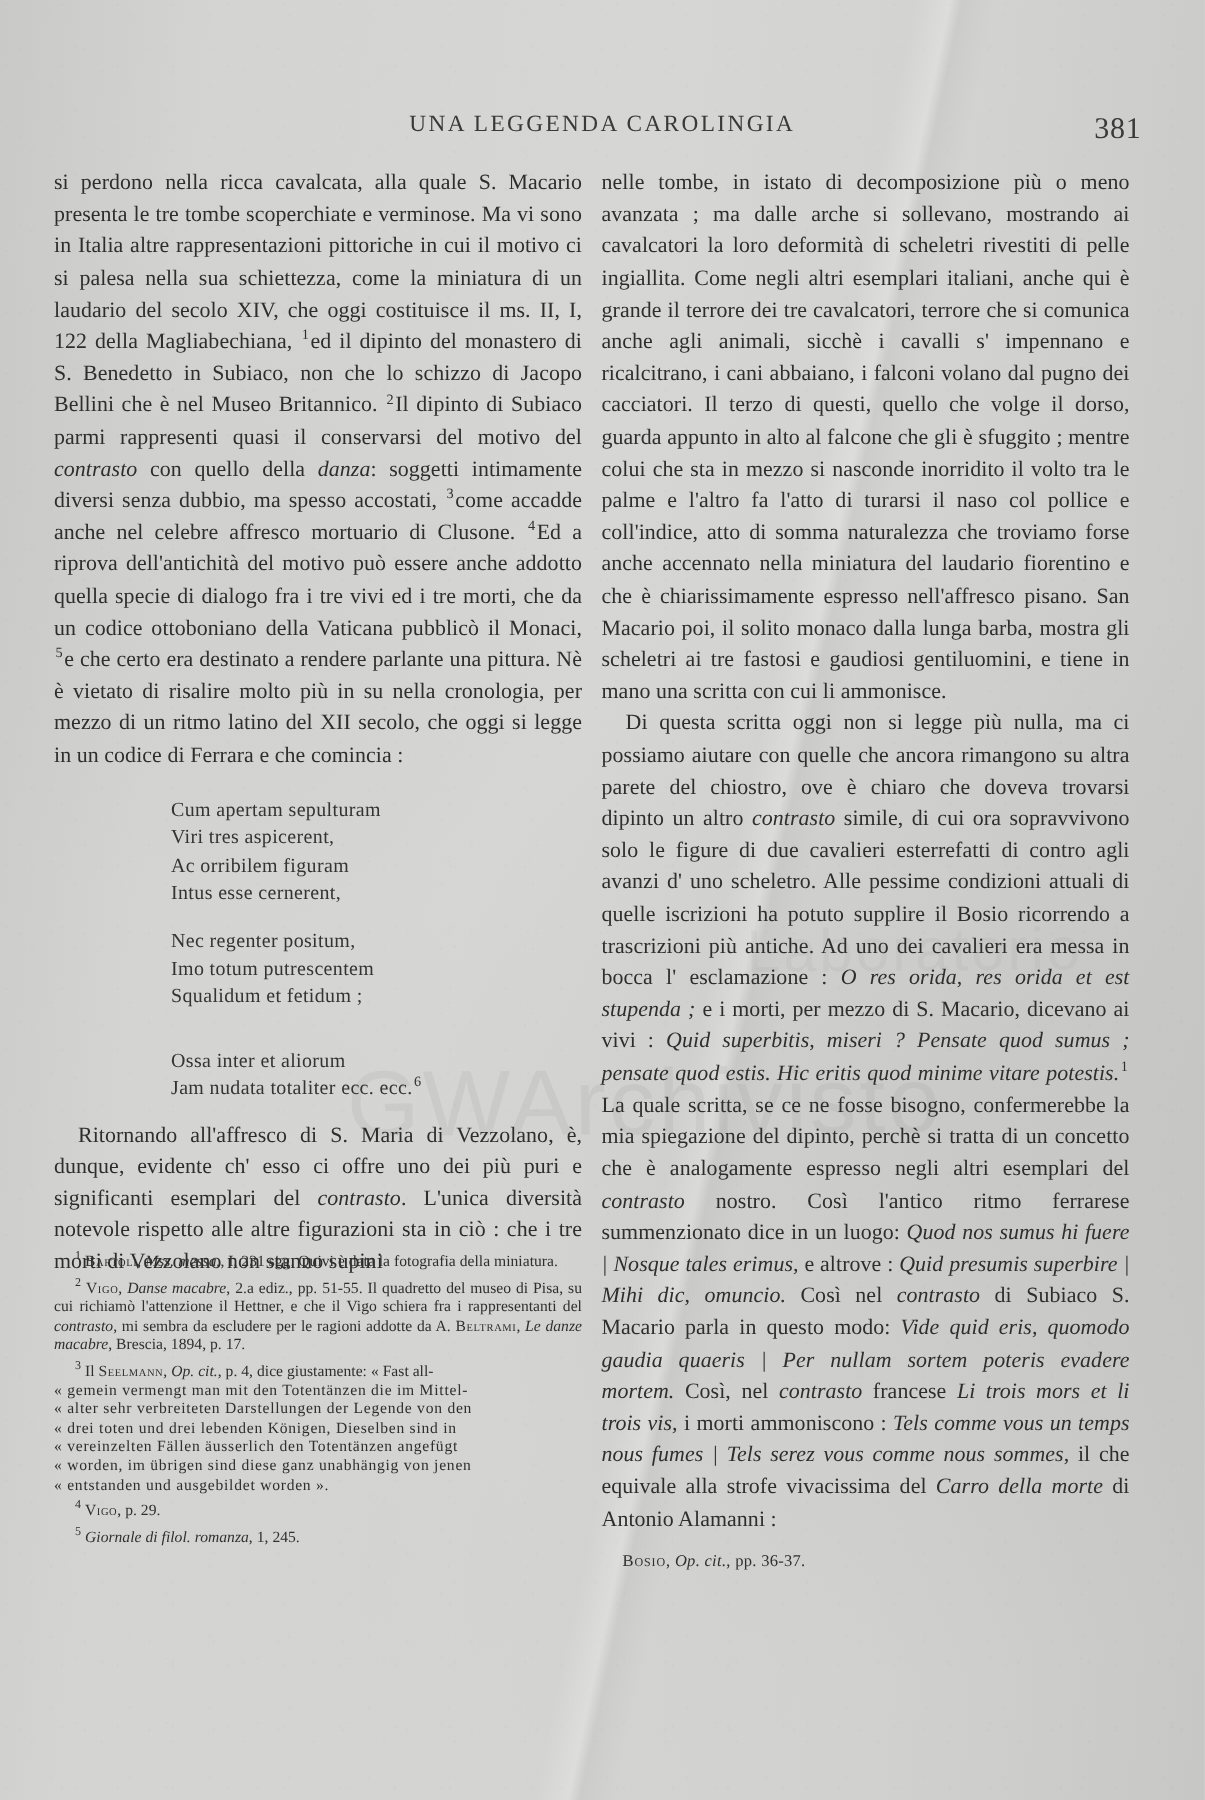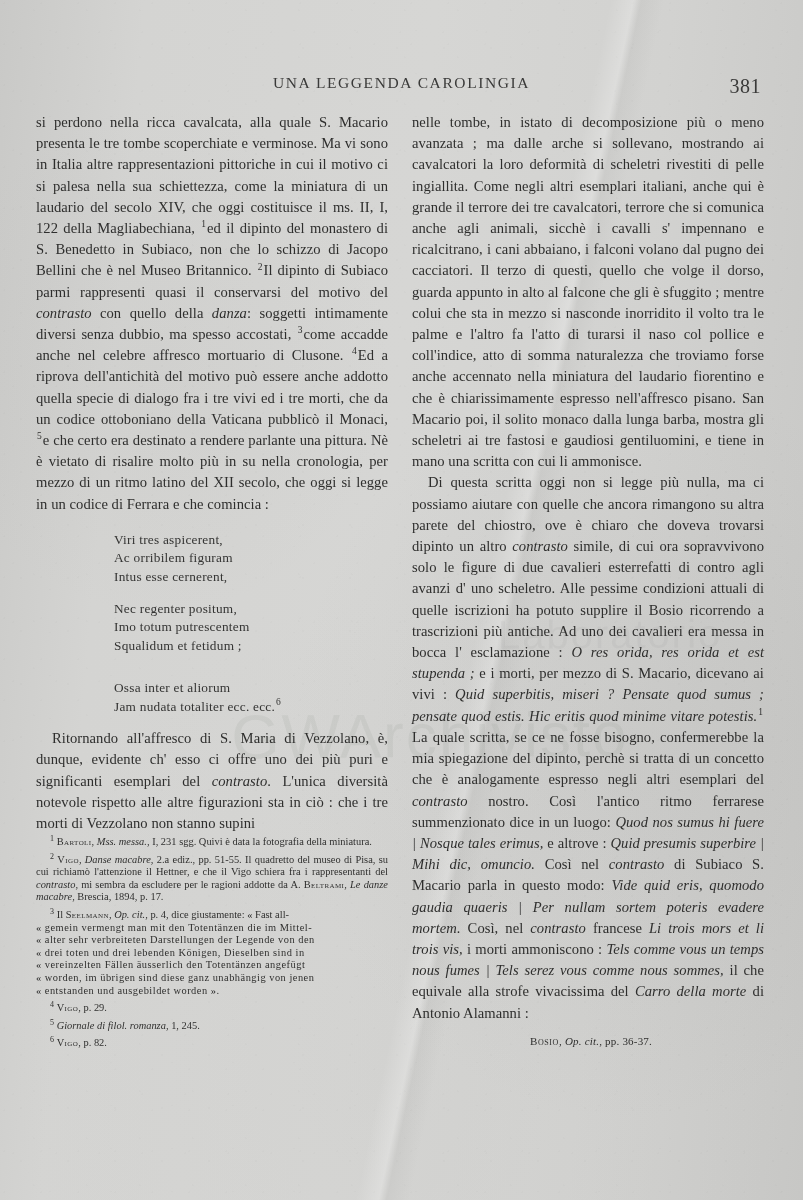--- a/index.html
+++ b/index.html
@@ -93,21 +93,21 @@
     letter-spacing: .5px;
     color: #3a3a39;
   }
 
   .columns {
     position: absolute;
     top: 112px;
     left: 36px;
     width: 731px;
     display: flex;
-    gap: 24px;
+    gap: 13px;
   }
   .col {
     width: 352px;
     position: relative;
   }
   .col p {
     margin: 0;
     font-size: 14.6px;
     line-height: 21.2px;
     text-align: justify;
@@ -173,21 +173,20 @@
     text-indent: 0;
     letter-spacing: .5px;
   }
   .footnotes .fn.short { text-indent: 14px; }
 
   .rightcol-citation {
     position: absolute;
     left: 415px;
     top: 1035px;
     width: 352px;
-    text-align: center;
     font-size: 11px;
     color: #2f2f2e;
     letter-spacing: .2px;
   }
   .rightcol-citation .sc { font-variant: small-caps; letter-spacing: .6px; }
 
   .col-right p { }
 </style>
 </head>
 <body>
@@ -203,20 +202,21 @@
     <div class="folio">381</div>
   </header>
 
   <div class="columns">
 
     <div class="col col-left">
       <p><span>si perdono nella ricca cavalcata, alla quale S. Macario presenta le tre tombe scoperchiate e verminose. Ma vi sono in Italia altre rappresentazioni pittoriche in cui il motivo ci si palesa nella sua schiettezza, come la miniatura di un laudario del secolo XIV, che oggi costituisce il ms. II, I, 122 della Magliabechiana, </span><sup class="note">1</sup><span>ed il dipinto del monastero di S. Benedetto in Subiaco, non che lo schizzo di Jacopo Bellini che è nel Museo Britannico. </span><sup class="note">2</sup><span>Il dipinto di Subiaco parmi rappresenti quasi il conservarsi del motivo del </span><i>contrasto</i><span> con quello della </span><i>danza</i><span>: soggetti intimamente diversi senza dubbio, ma spesso accostati, </span><sup class="note">3</sup><span>come accadde anche nel celebre affresco mortuario di Clusone. </span><sup class="note">4</sup><span>Ed a riprova dell'antichità del motivo può essere anche addotto quella specie di dialogo fra i tre vivi ed i tre morti, che da un codice ottoboniano della Vaticana pubblicò il Monaci, </span><sup class="note">5</sup><span>e che certo era destinato a rendere parlante una pittura. Nè è vietato di risalire molto più in su nella cronologia, per mezzo di un ritmo latino del XII secolo, che oggi si legge in un codice di Ferrara e che comincia :</span></p>
 
       <div class="verse">
         <div class="stanza">
+          <div>Cum apertam sepulturam</div>
           <div>Viri tres aspicerent,</div>
           <div>Ac orribilem figuram</div>
           <div>Intus esse cernerent,</div>
         </div>
         <div class="stanza">
           <div>Nec regenter positum,</div>
           <div>Imo totum putrescentem</div>
           <div>Squalidum et fetidum ;</div>
         </div>
         <div class="stanza">
@@ -239,17 +239,16 @@
     <div class="fn"><sup>1</sup> <span class="sc">Bartoli</span>, <i>Mss. messa.</i><span>, I, 231 sgg. Quivi è data la fotografia della miniatura.</span></div>
 
     <div class="fn"><sup>2</sup> <span class="sc">Vigo</span>, <i>Danse macabre</i><span>, 2.a ediz., pp. 51-55. Il quadretto del museo di Pisa, su cui richiamò l'attenzione il Hettner, e che il Vigo schiera fra i rappresentanti del </span><i>contrasto</i><span>, mi sembra da escludere per le ragioni addotte da A. </span><span class="sc">Beltrami</span>, <i>Le danze macabre</i><span>, Brescia, 1894, p. 17.</span></div>
 
     <div class="fn german"><sup>3</sup> <span>Il </span><span class="sc">Seelmann</span>, <i>Op. cit.</i><span>, p. 4, dice giustamente: « Fast all-</span><span class="gline">« gemein vermengt man mit den Totentänzen die im Mittel-</span><span class="gline">« alter sehr verbreiteten Darstellungen der Legende von den</span><span class="gline">« drei toten und drei lebenden Königen, Dieselben sind in</span><span class="gline">« vereinzelten Fällen äusserlich den Totentänzen angefügt</span><span class="gline">« worden, im übrigen sind diese ganz unabhängig von jenen</span><span class="gline">« entstanden und ausgebildet worden ».</span></div>
 
     <div class="fn short"><sup>4</sup> <span class="sc">Vigo</span><span>, p. 29.</span></div>
 
     <div class="fn short"><sup>5</sup> <i>Giornale di filol. romanza</i><span>, 1, 245.</span></div>
 
-    <div class="fn short"><sup>6</sup> <span class="sc">Vigo</span><span>, p. 82.</span></div>
   </div>
 
   <div class="rightcol-citation"><span class="sc">Bosio</span>, <i>Op. cit.</i><span>, pp. 36-37.</span></div>
 </div>
 
 </body></html>

